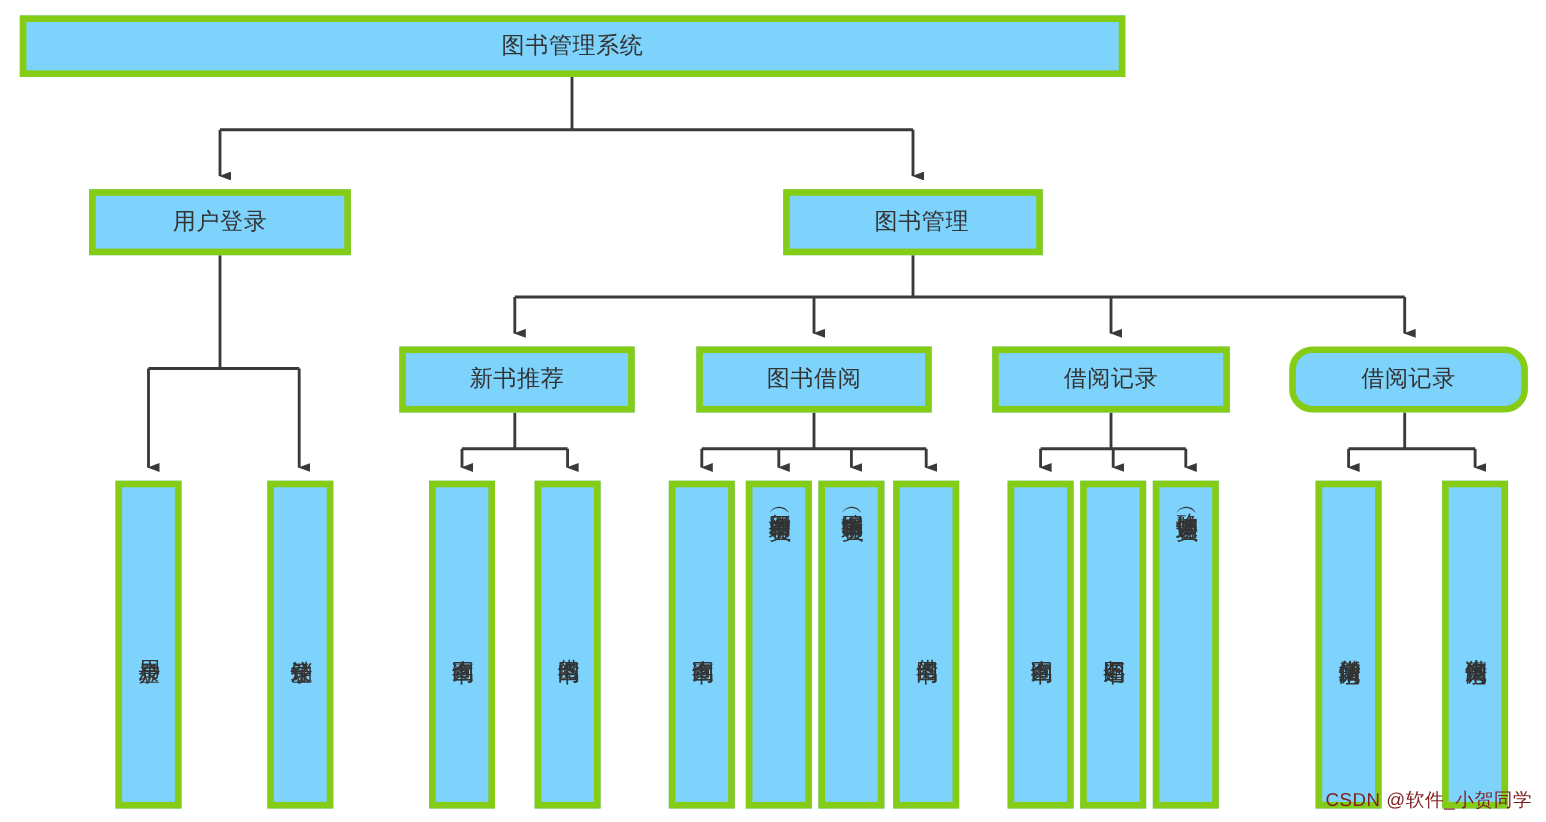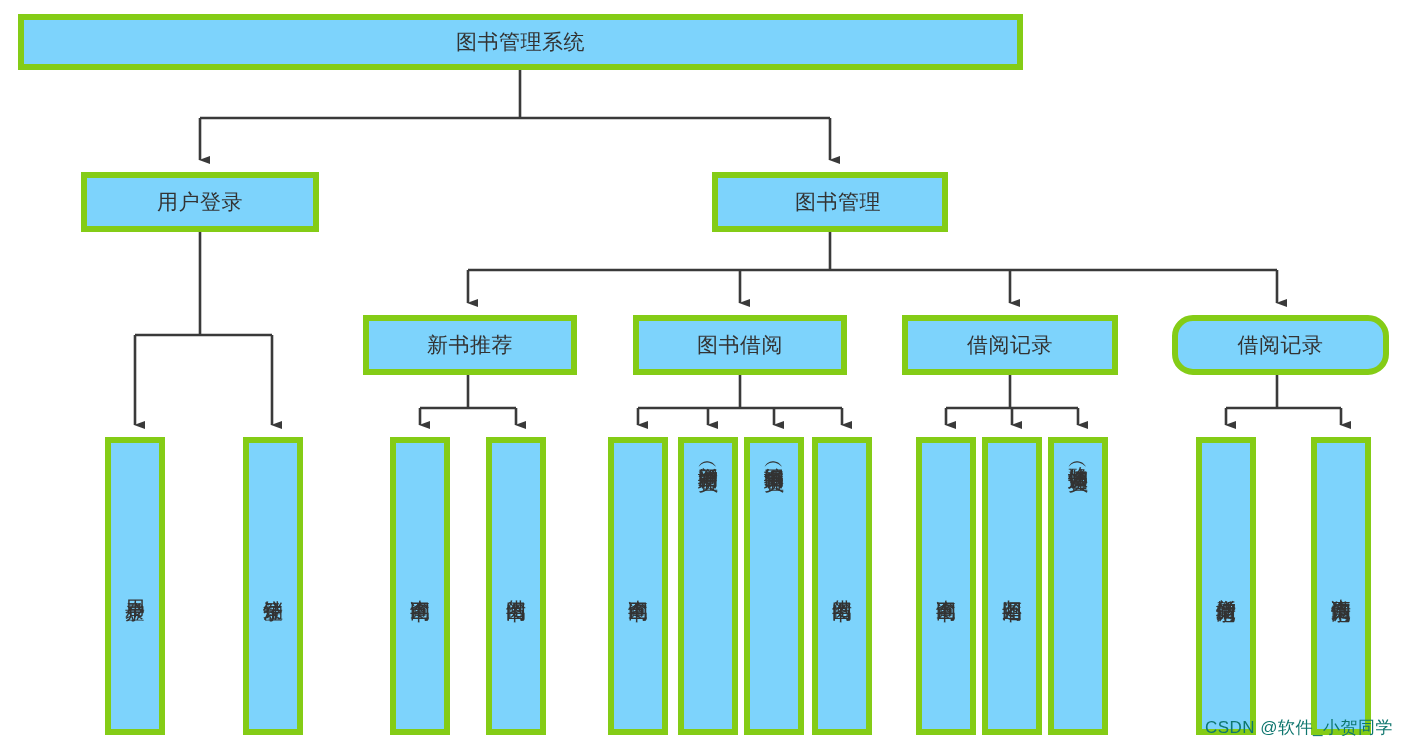--- a/index.html
+++ b/index.html
@@ -54,21 +54,21 @@
     padding-top: 8px;
   }
   .node-box.vertical.centered {
     align-items: center;
     padding-top: 0;
   }
   #watermark {
     position: absolute;
     right: 12px;
     bottom: 8px;
-    color: #0f766e;
+    color: #7f1d1d;
     font-size: 17px;
     letter-spacing: 0.5px;
     white-space: nowrap;
     pointer-events: none;
   }
 </style>
 </head>
 <body>
 
 <div id="canvas">

